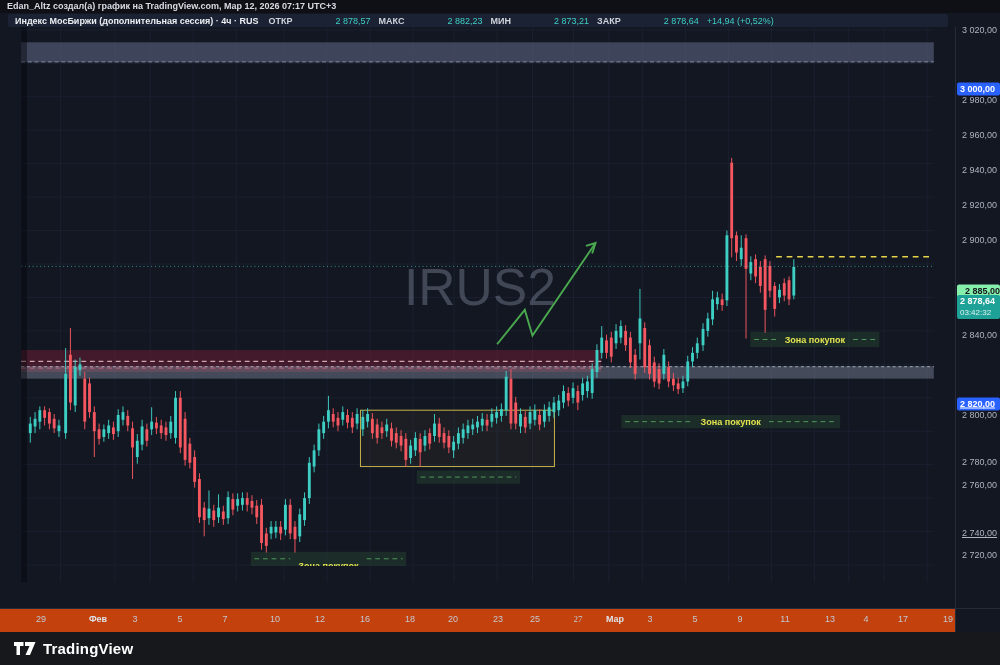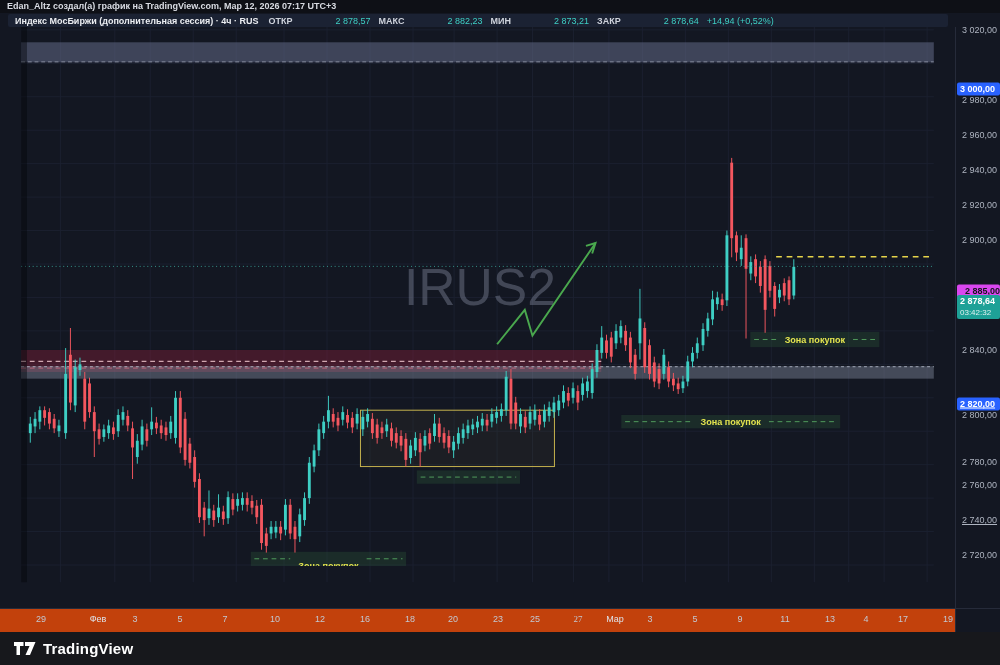--- a/index.html
+++ b/index.html
@@ -20,27 +20,27 @@
   #chart-wrap{position:absolute;left:0;top:27px;width:955px;height:581px;}
   #chart-svg{position:absolute;left:0;top:0;}
   #price-axis{position:absolute;left:955px;top:27px;width:45px;height:581px;
               border-left:1px solid #262b3a;background:#131722;}
   .paxis-tick{position:absolute;left:0;width:100%;padding-left:6px;font-size:9px;color:#aeb4c0;
               transform:translateY(-50%);box-sizing:border-box;white-space:nowrap;}
   .paxis-badge{position:absolute;left:1px;right:1px;font-size:9px;line-height:11px;
                padding:1px 3px;border-radius:2px;transform:translateY(-50%);
                white-space:nowrap;font-weight:bold;margin-top:24px;}
   .paxis-badge.blue{background:#2962ff;color:#fff;}
-  .paxis-badge.yellow{background:#d946ef;color:#14161c;padding-left:8px;}
+  .paxis-badge.yellow{background:#86efac;color:#14161c;padding-left:8px;}
   .paxis-badge.teal{background:#1ea197;color:#fff;text-align:left;}
   .paxis-badge .cd{display:block;font-weight:normal;font-size:8px;color:rgba(255,255,255,.85);}
   #time-axis{position:absolute;left:0;top:608px;width:955px;height:24px;
              border-top:1px solid #262b3a;background:#c2410c;}
   .taxis-lbl{position:absolute;top:5px;transform:translateX(-50%);font-size:9px;color:#c3c8d2;}
-  .taxis-lbl.month{font-weight:normal;color:#dfe2e8;}
+  .taxis-lbl.month{font-weight:bold;color:#dfe2e8;}
   #axis-corner{position:absolute;left:955px;top:608px;width:45px;height:24px;background:#131722;
                border-left:1px solid #262b3a;border-top:1px solid #262b3a;}
   .footer{position:absolute;left:0;top:632px;width:1000px;height:33px;background:#17181c;
           display:flex;align-items:center;}
   .tvlogo{display:flex;align-items:center;margin-left:14px;gap:7px;}
   .tvlogo .word{color:#fff;font-size:15px;font-weight:bold;letter-spacing:.2px;}
 </style>
 </head>
 <body>
 
@@ -463,25 +463,25 @@
 </div>
 
 <div id="price-axis">
     <div class="paxis-tick" style="top: 3px;">3 020,00</div>
     <div class="paxis-tick" style="top: 73px;">2 980,00</div>
     <div class="paxis-tick" style="top: 108px;">2 960,00</div>
     <div class="paxis-tick" style="top: 143px;">2 940,00</div>
     <div class="paxis-tick" style="top: 178px;">2 920,00</div>
     <div class="paxis-tick" style="top: 213px;">2 900,00</div>
     <div class="paxis-tick" style="top: 283px;">2 860,00</div>
-    <div class="paxis-tick" style="top: 323px;">2 840,00</div>
+    <div class="paxis-tick" style="top: 308px;">2 840,00</div>
     <div class="paxis-tick" style="top: 388px;">2 800,00</div>
     <div class="paxis-tick" style="top: 423px; margin-top: 12px;">2 780,00</div>
     <div class="paxis-tick" style="top: 458px;">2 760,00</div>
-    <div class="paxis-tick" style="top: 493px; text-decoration: underline;">2 740,00</div>
+    <div class="paxis-tick" style="top: 506px; text-decoration: underline;">2 740,00</div>
     <div class="paxis-tick" style="top: 528px;">2 720,00</div>
     <div class="paxis-badge blue" style="top: 38px;">3 000,00</div>
     <div class="paxis-badge yellow" style="top: 240px;">2 885,00</div>
     <div class="paxis-badge teal" style="top: 256px;">2 878,64<span class="cd">03:42:32</span></div>
     <div class="paxis-badge blue" style="top: 353px; text-decoration: underline;">2 820,00</div>
   </div>
 <div id="time-axis">
     <div class="taxis-lbl" style="left: 41px;">29</div>
     <div class="taxis-lbl month" style="left: 98px;">Фев</div>
     <div class="taxis-lbl" style="left: 135px;">3</div>

